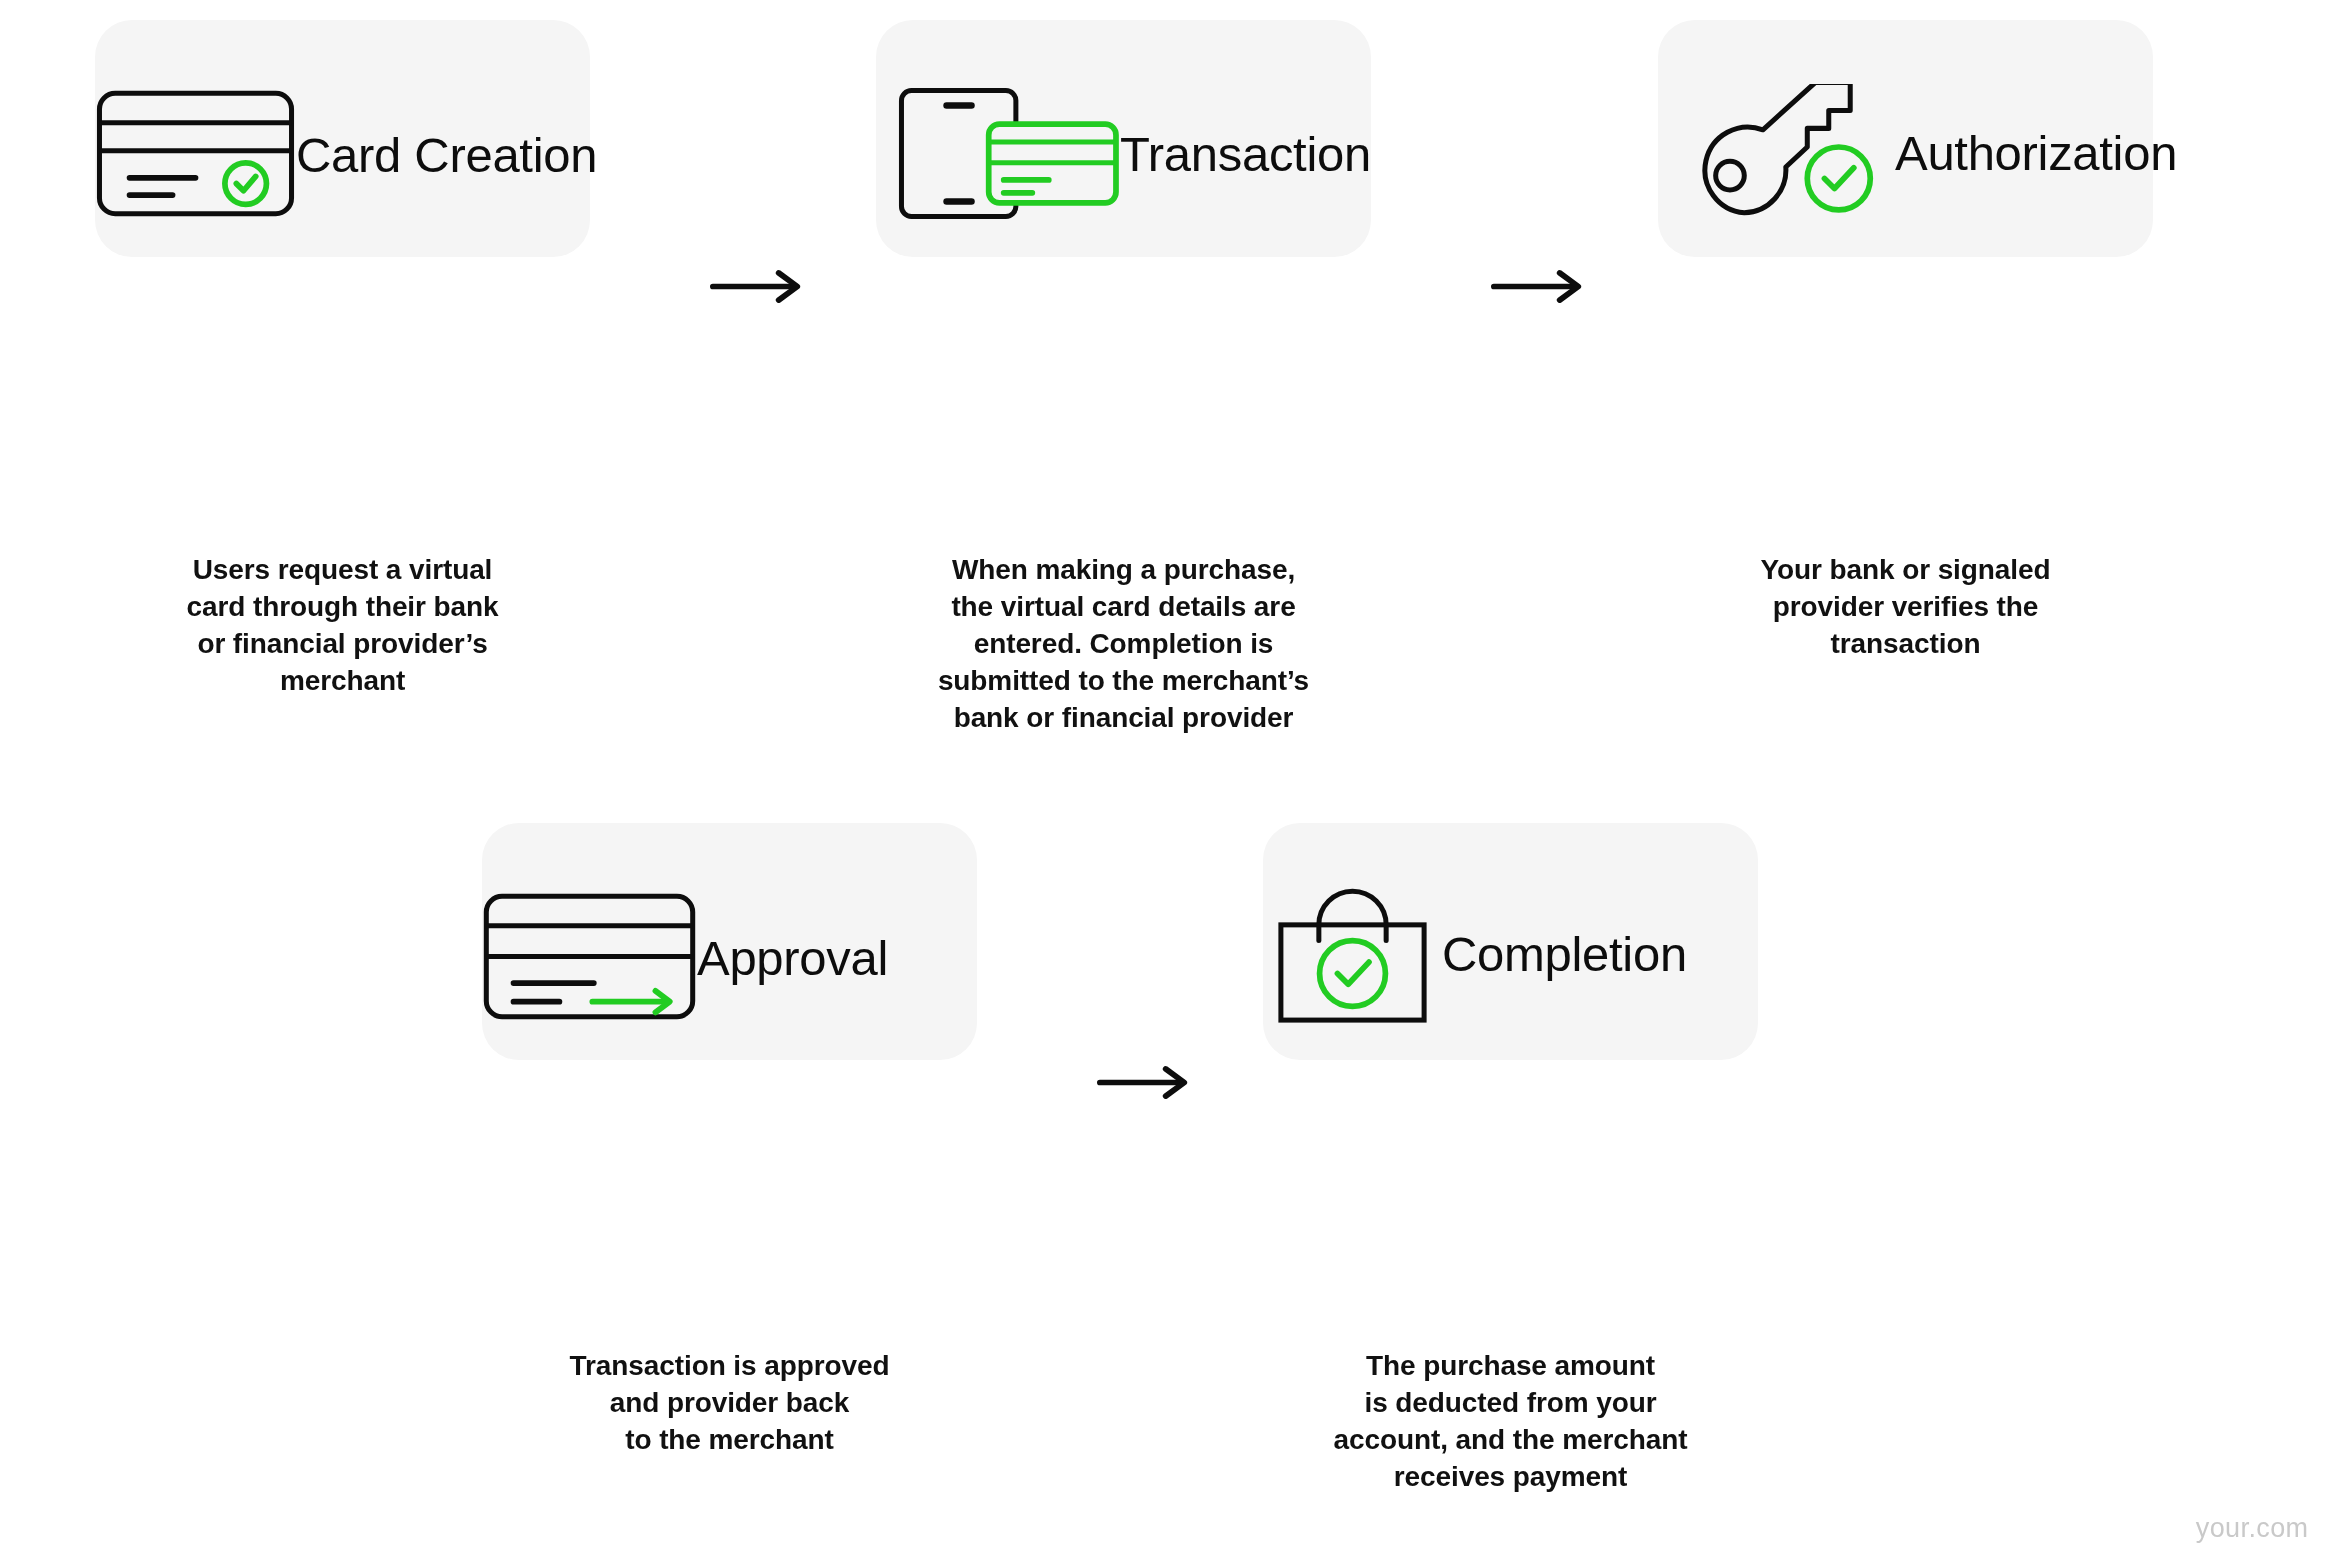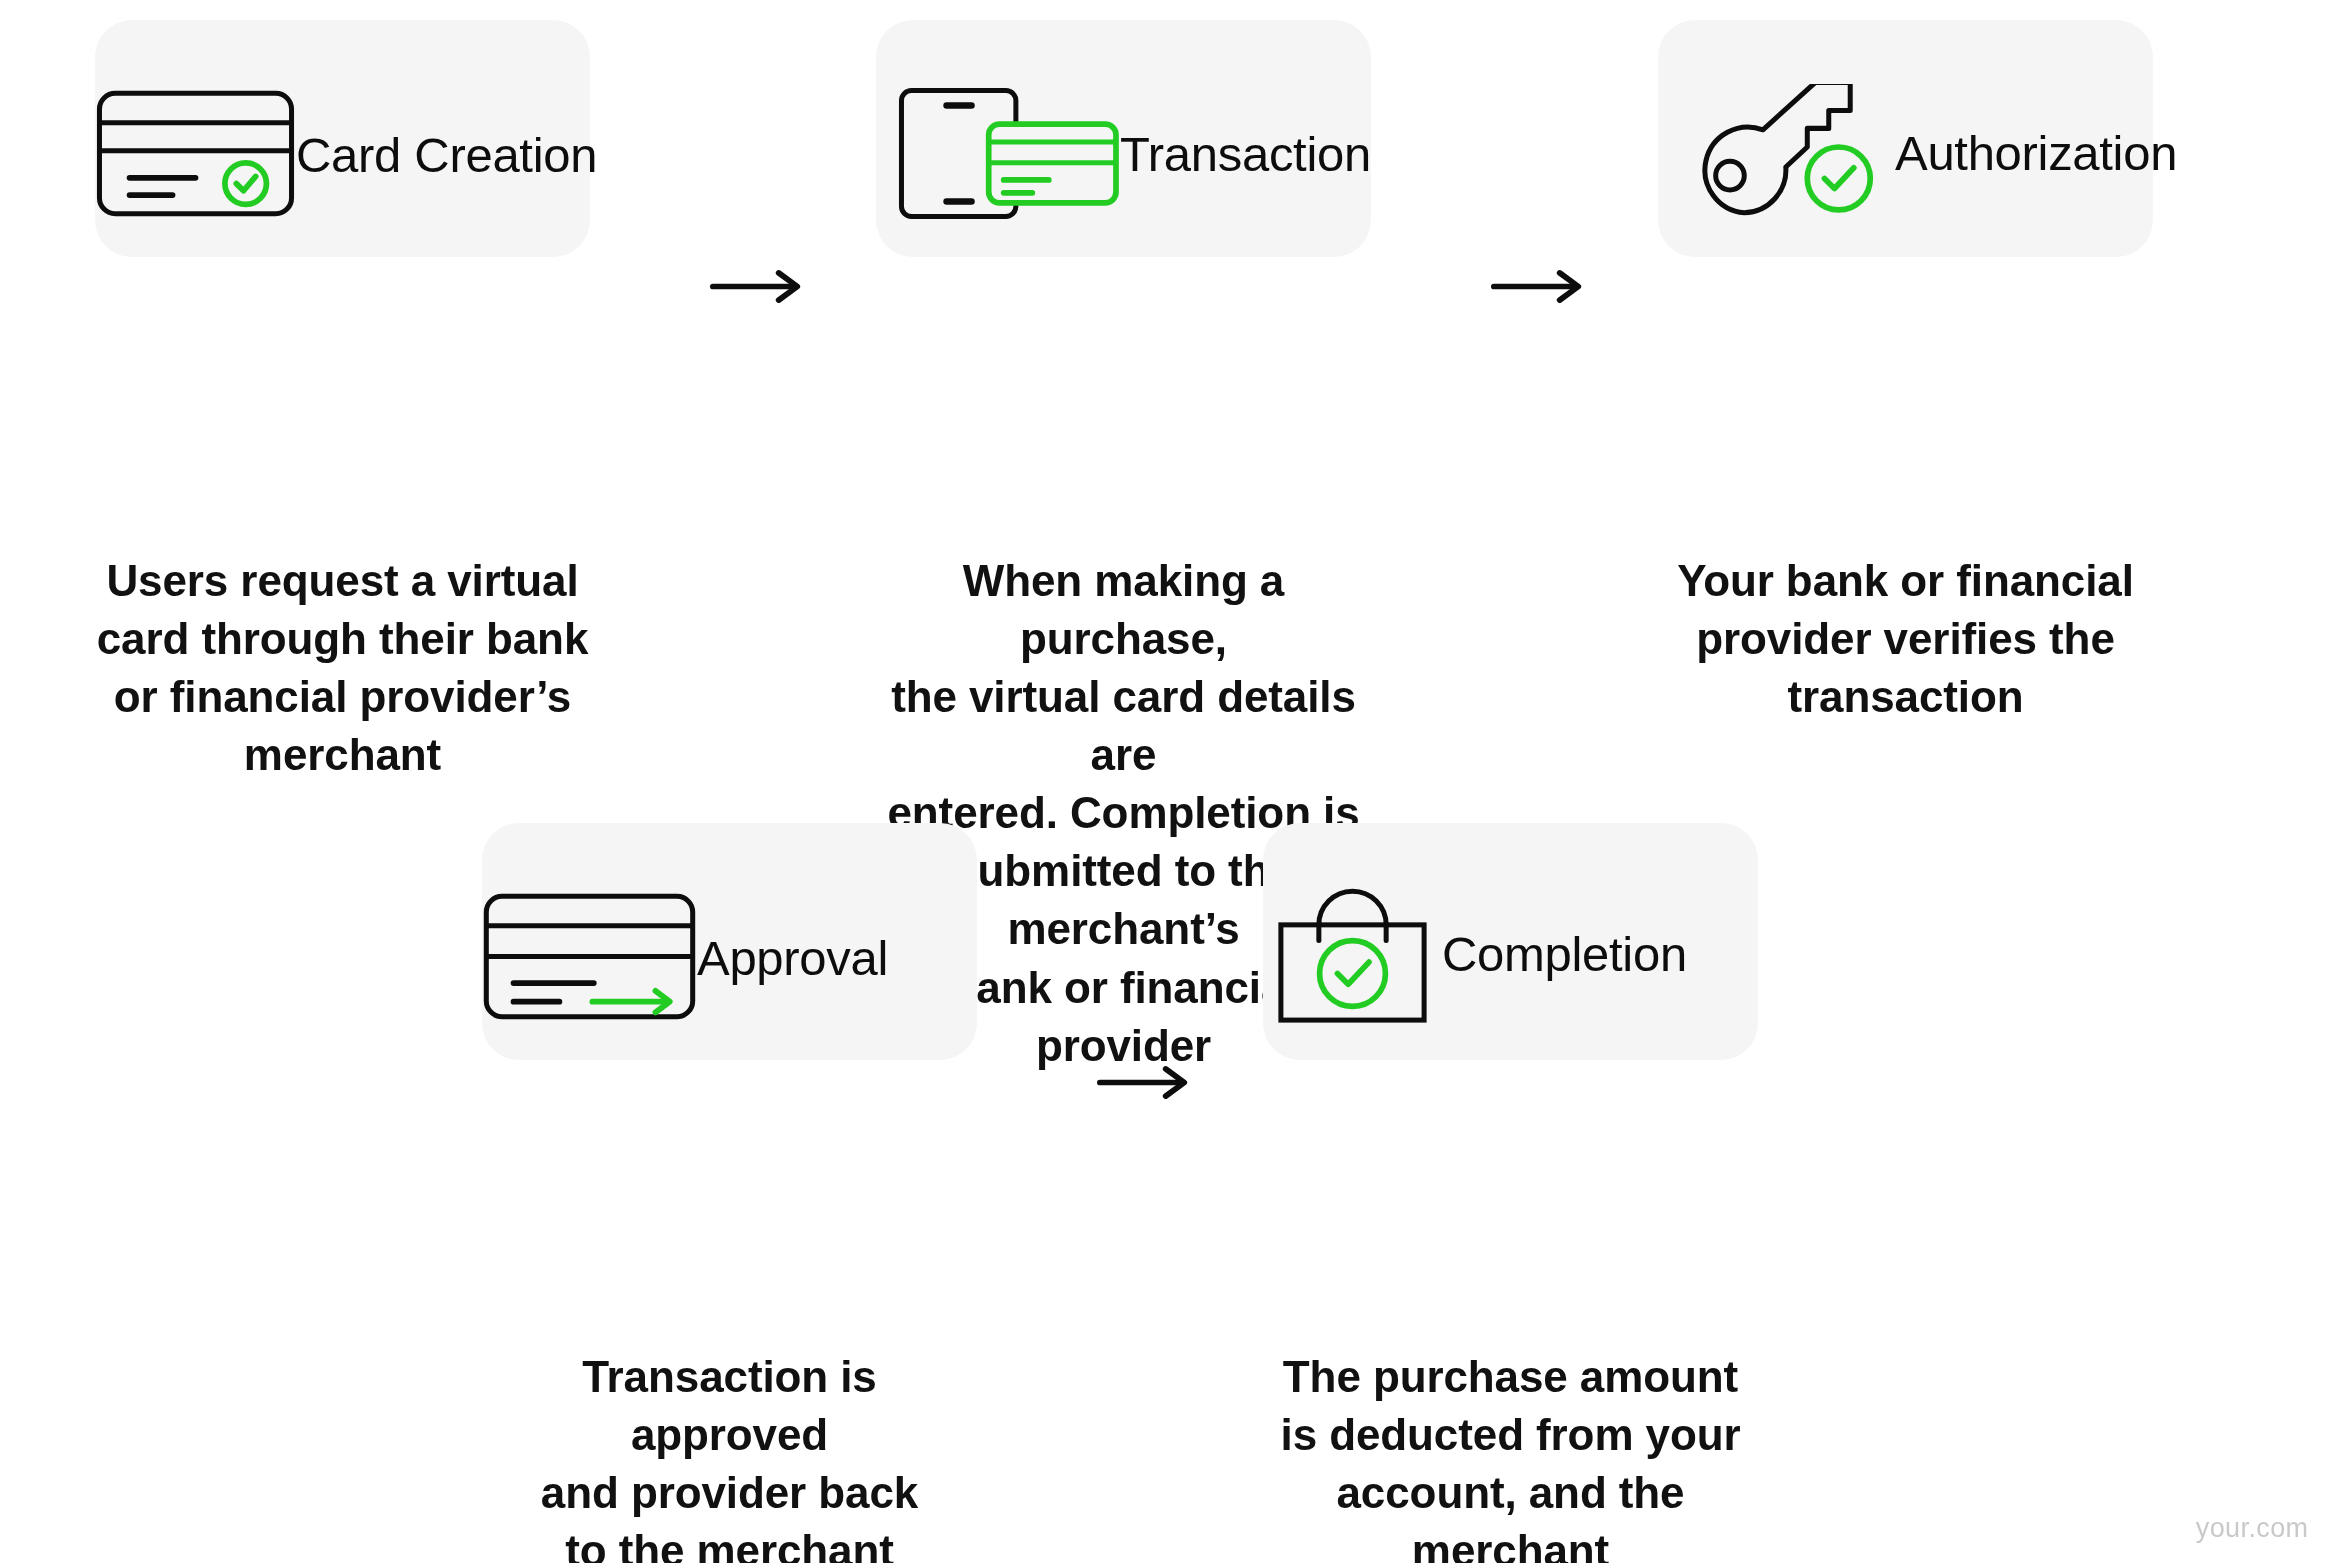--- a/index.html
+++ b/index.html
@@ -43,21 +43,21 @@
     letter-spacing: -0.3px;
     text-align: center;
     white-space: nowrap;
     line-height: 1;
   }
 
   
   .caption {
     position: absolute;
     text-align: center;
-    font-size: 44px;
+    font-size: 28px;
     font-weight: 700;
     line-height: 1.32;
     color: #111111;
     letter-spacing: -0.1px;
   }
 
   
   .arrow {
     position: absolute;
   }
@@ -181,21 +181,21 @@
         <circle cx="100" cy="128" r="20" stroke="#0d0d0d" stroke-width="7" fill="none"></circle>
 
         <circle cx="252" cy="132" r="44" stroke="#22cc22" stroke-width="8" fill="#f5f5f5"></circle>
         <path d="M232 132 L246 146 L273 117" stroke="#22cc22" stroke-width="8" stroke-linecap="round" stroke-linejoin="round" fill="none"></path>
       </svg>
     </div>
     <div class="panel-title" style="margin-top:30px;">Authorization</div>
   </div>
 
   <div class="caption" id="caption-authorization">
-    <div>Your bank or financial</div>
+    <div>Your bank or signaled</div>
     <div>provider verifies the</div>
     <div>transaction</div>
   </div>
 
   <div class="panel" id="panel-approval">
     <div class="panel-icon" style="margin-top:30px;">
       <svg width="215" height="129" viewBox="0 0 300 180" fill="none">
         <rect x="6" y="6" width="288" height="168" rx="22" stroke="#0d0d0d" stroke-width="7"></rect>
         <line x1="6" y1="47" x2="294" y2="47" stroke="#0d0d0d" stroke-width="7"></line>
         <line x1="6" y1="90" x2="294" y2="90" stroke="#0d0d0d" stroke-width="7"></line>

